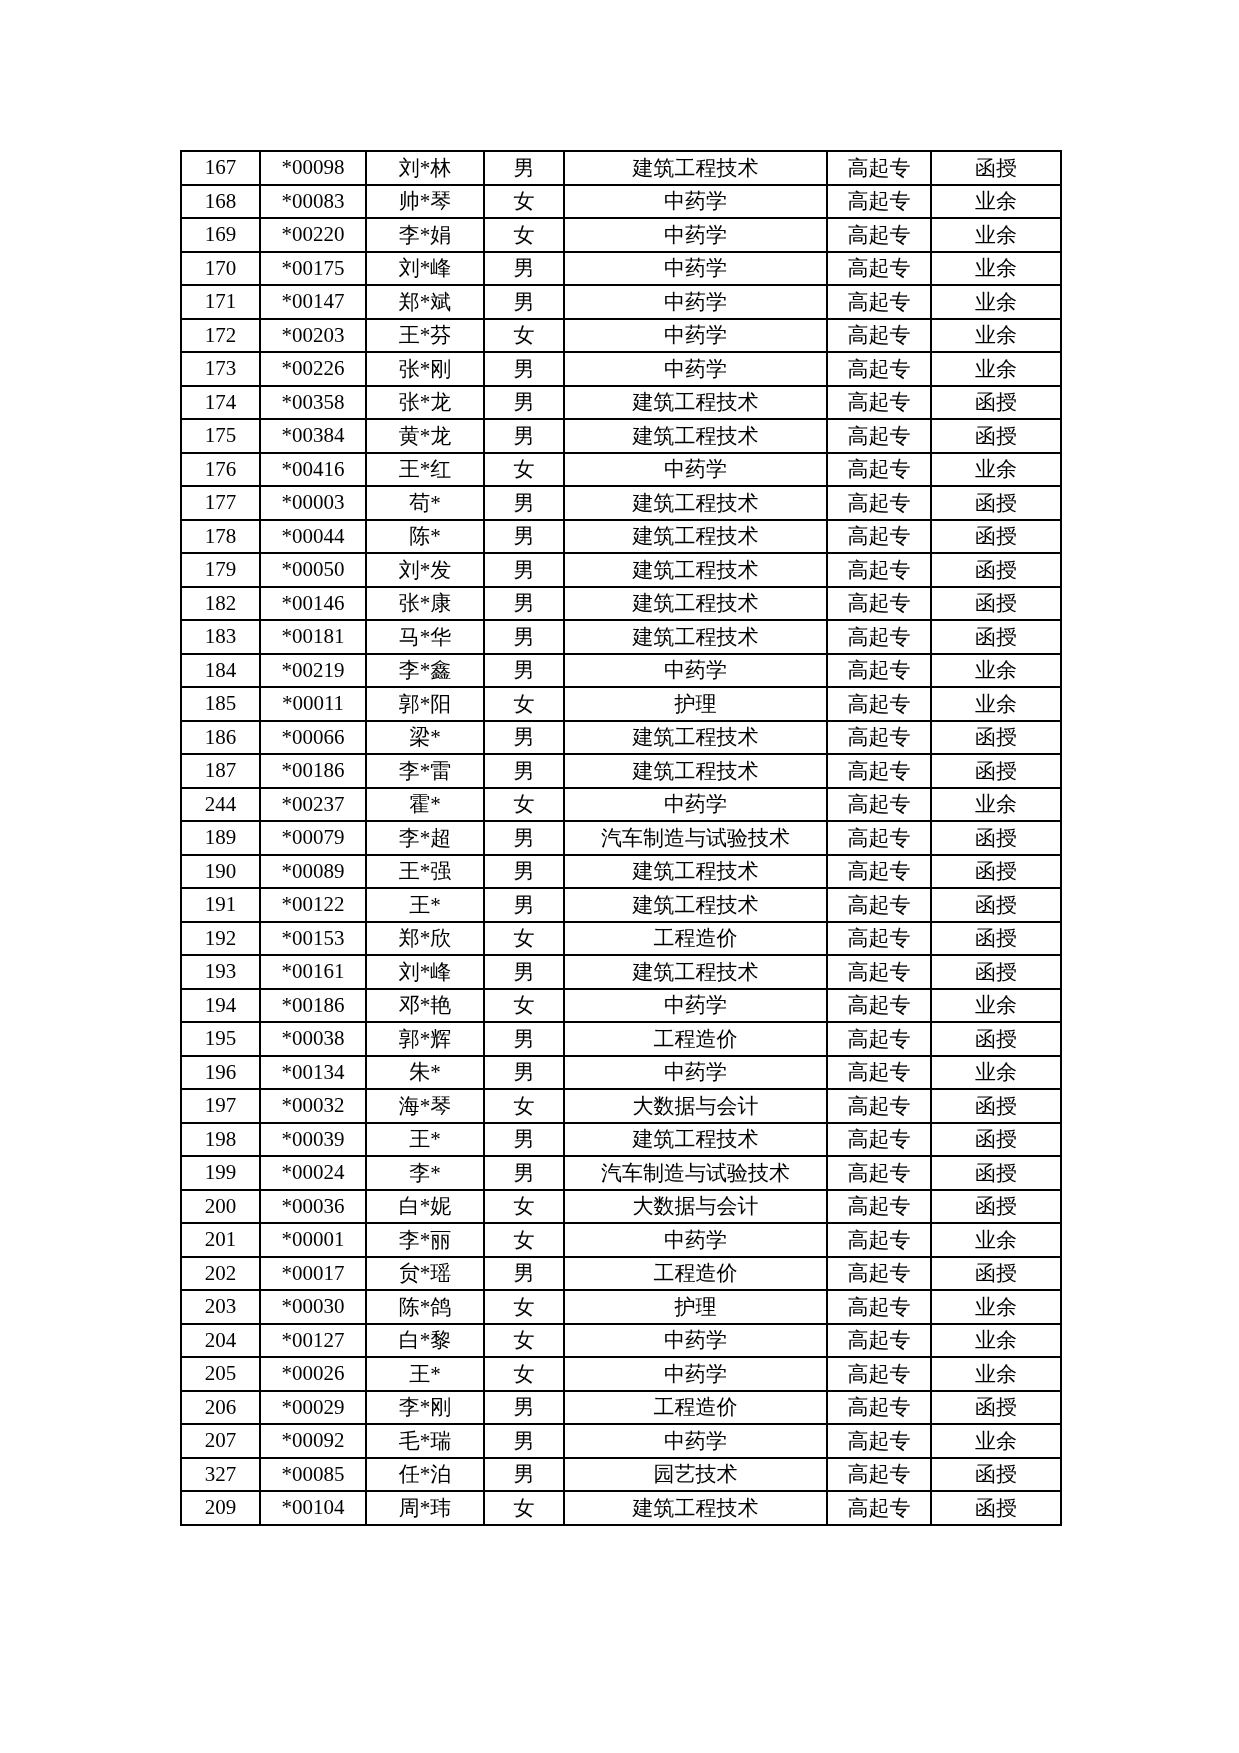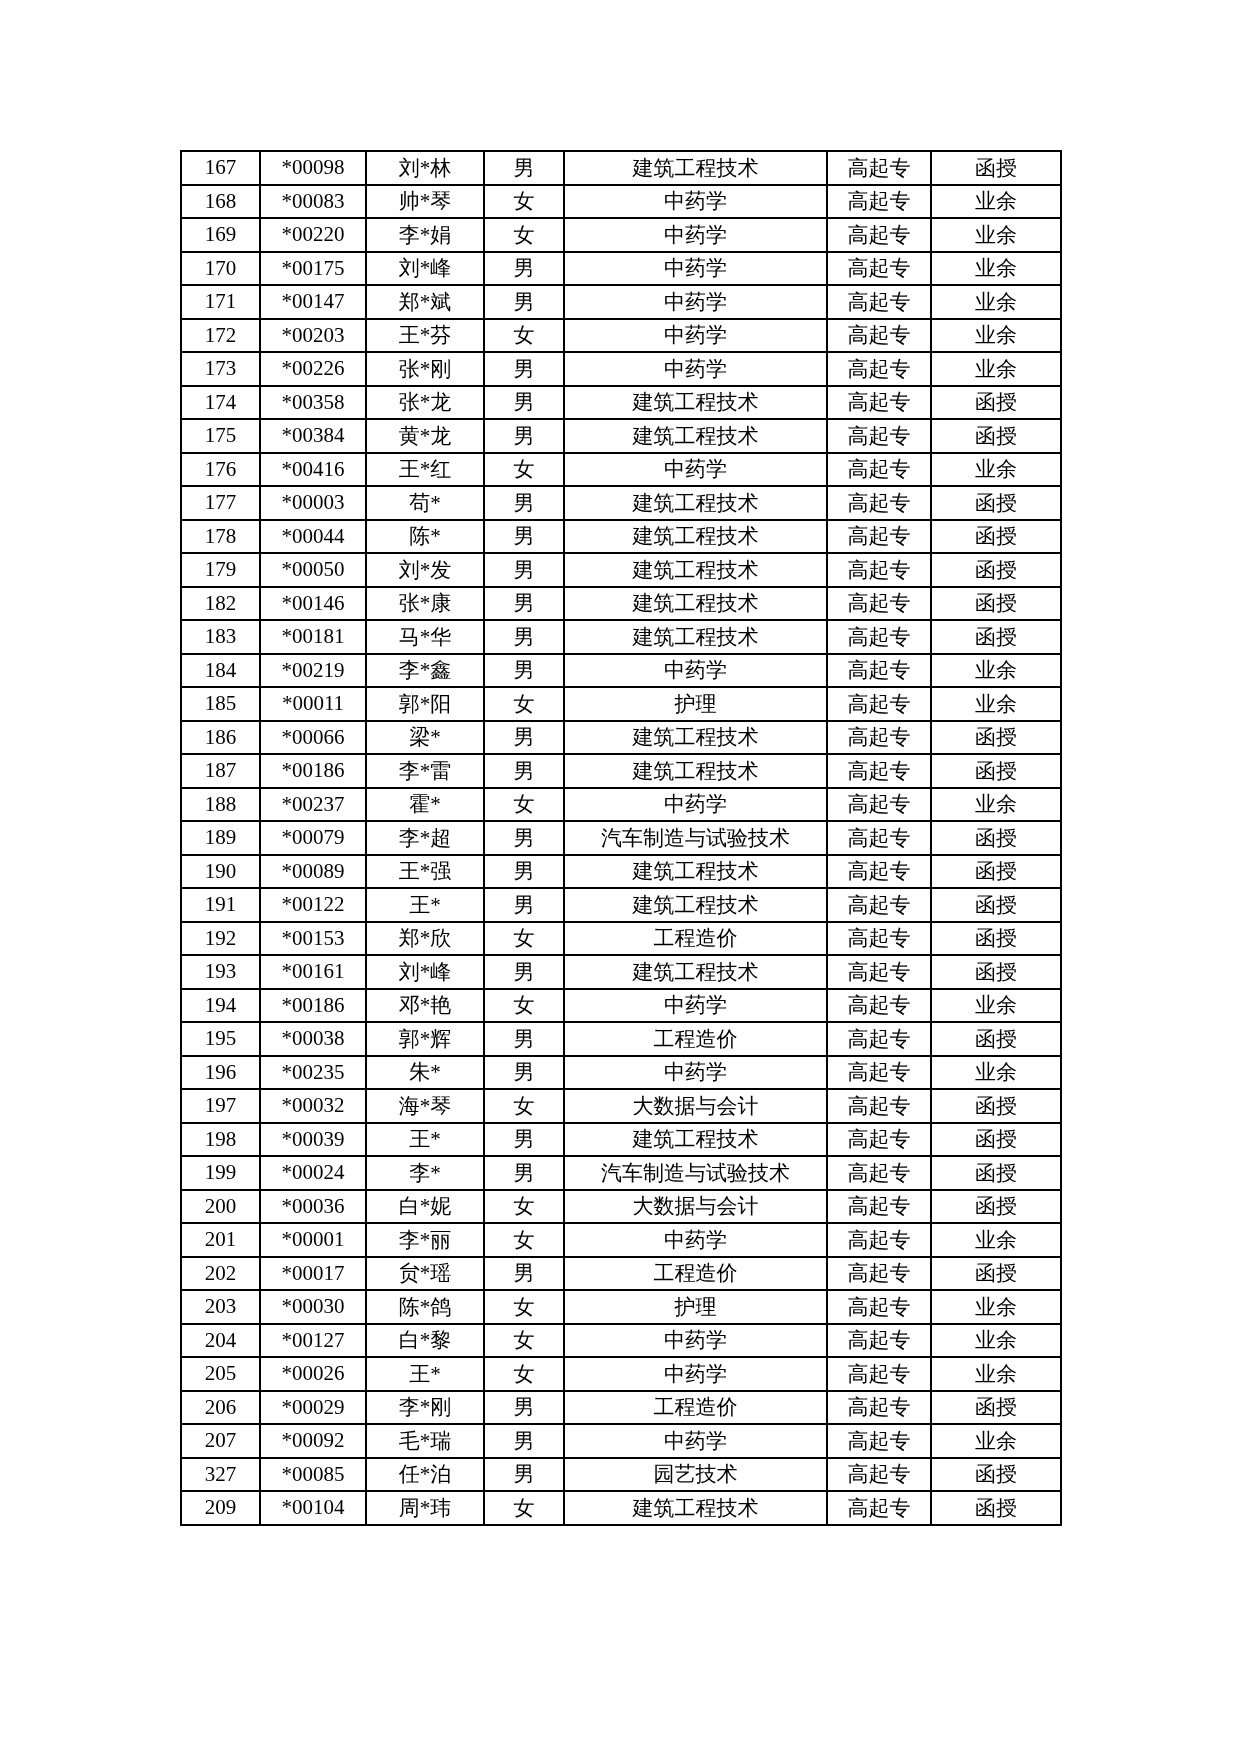--- a/index.html
+++ b/index.html
@@ -215,21 +215,21 @@
         <tr>
           <td>187</td>
           <td>*00186</td>
           <td>李*雷</td>
           <td>男</td>
           <td>建筑工程技术</td>
           <td>高起专</td>
           <td>函授</td>
         </tr>
         <tr>
-          <td>188</td>
+          <td>244</td>
           <td>*00237</td>
           <td>霍*</td>
           <td>女</td>
           <td>中药学</td>
           <td>高起专</td>
           <td>业余</td>
         </tr>
         <tr>
           <td>189</td>
           <td>*00079</td>
@@ -288,21 +288,21 @@
           <td>195</td>
           <td>*00038</td>
           <td>郭*辉</td>
           <td>男</td>
           <td>工程造价</td>
           <td>高起专</td>
           <td>函授</td>
         </tr>
         <tr>
           <td>196</td>
-          <td>*00235</td>
+          <td>*00134</td>
           <td>朱*</td>
           <td>男</td>
           <td>中药学</td>
           <td>高起专</td>
           <td>业余</td>
         </tr>
         <tr>
           <td>197</td>
           <td>*00032</td>
           <td>海*琴</td>

